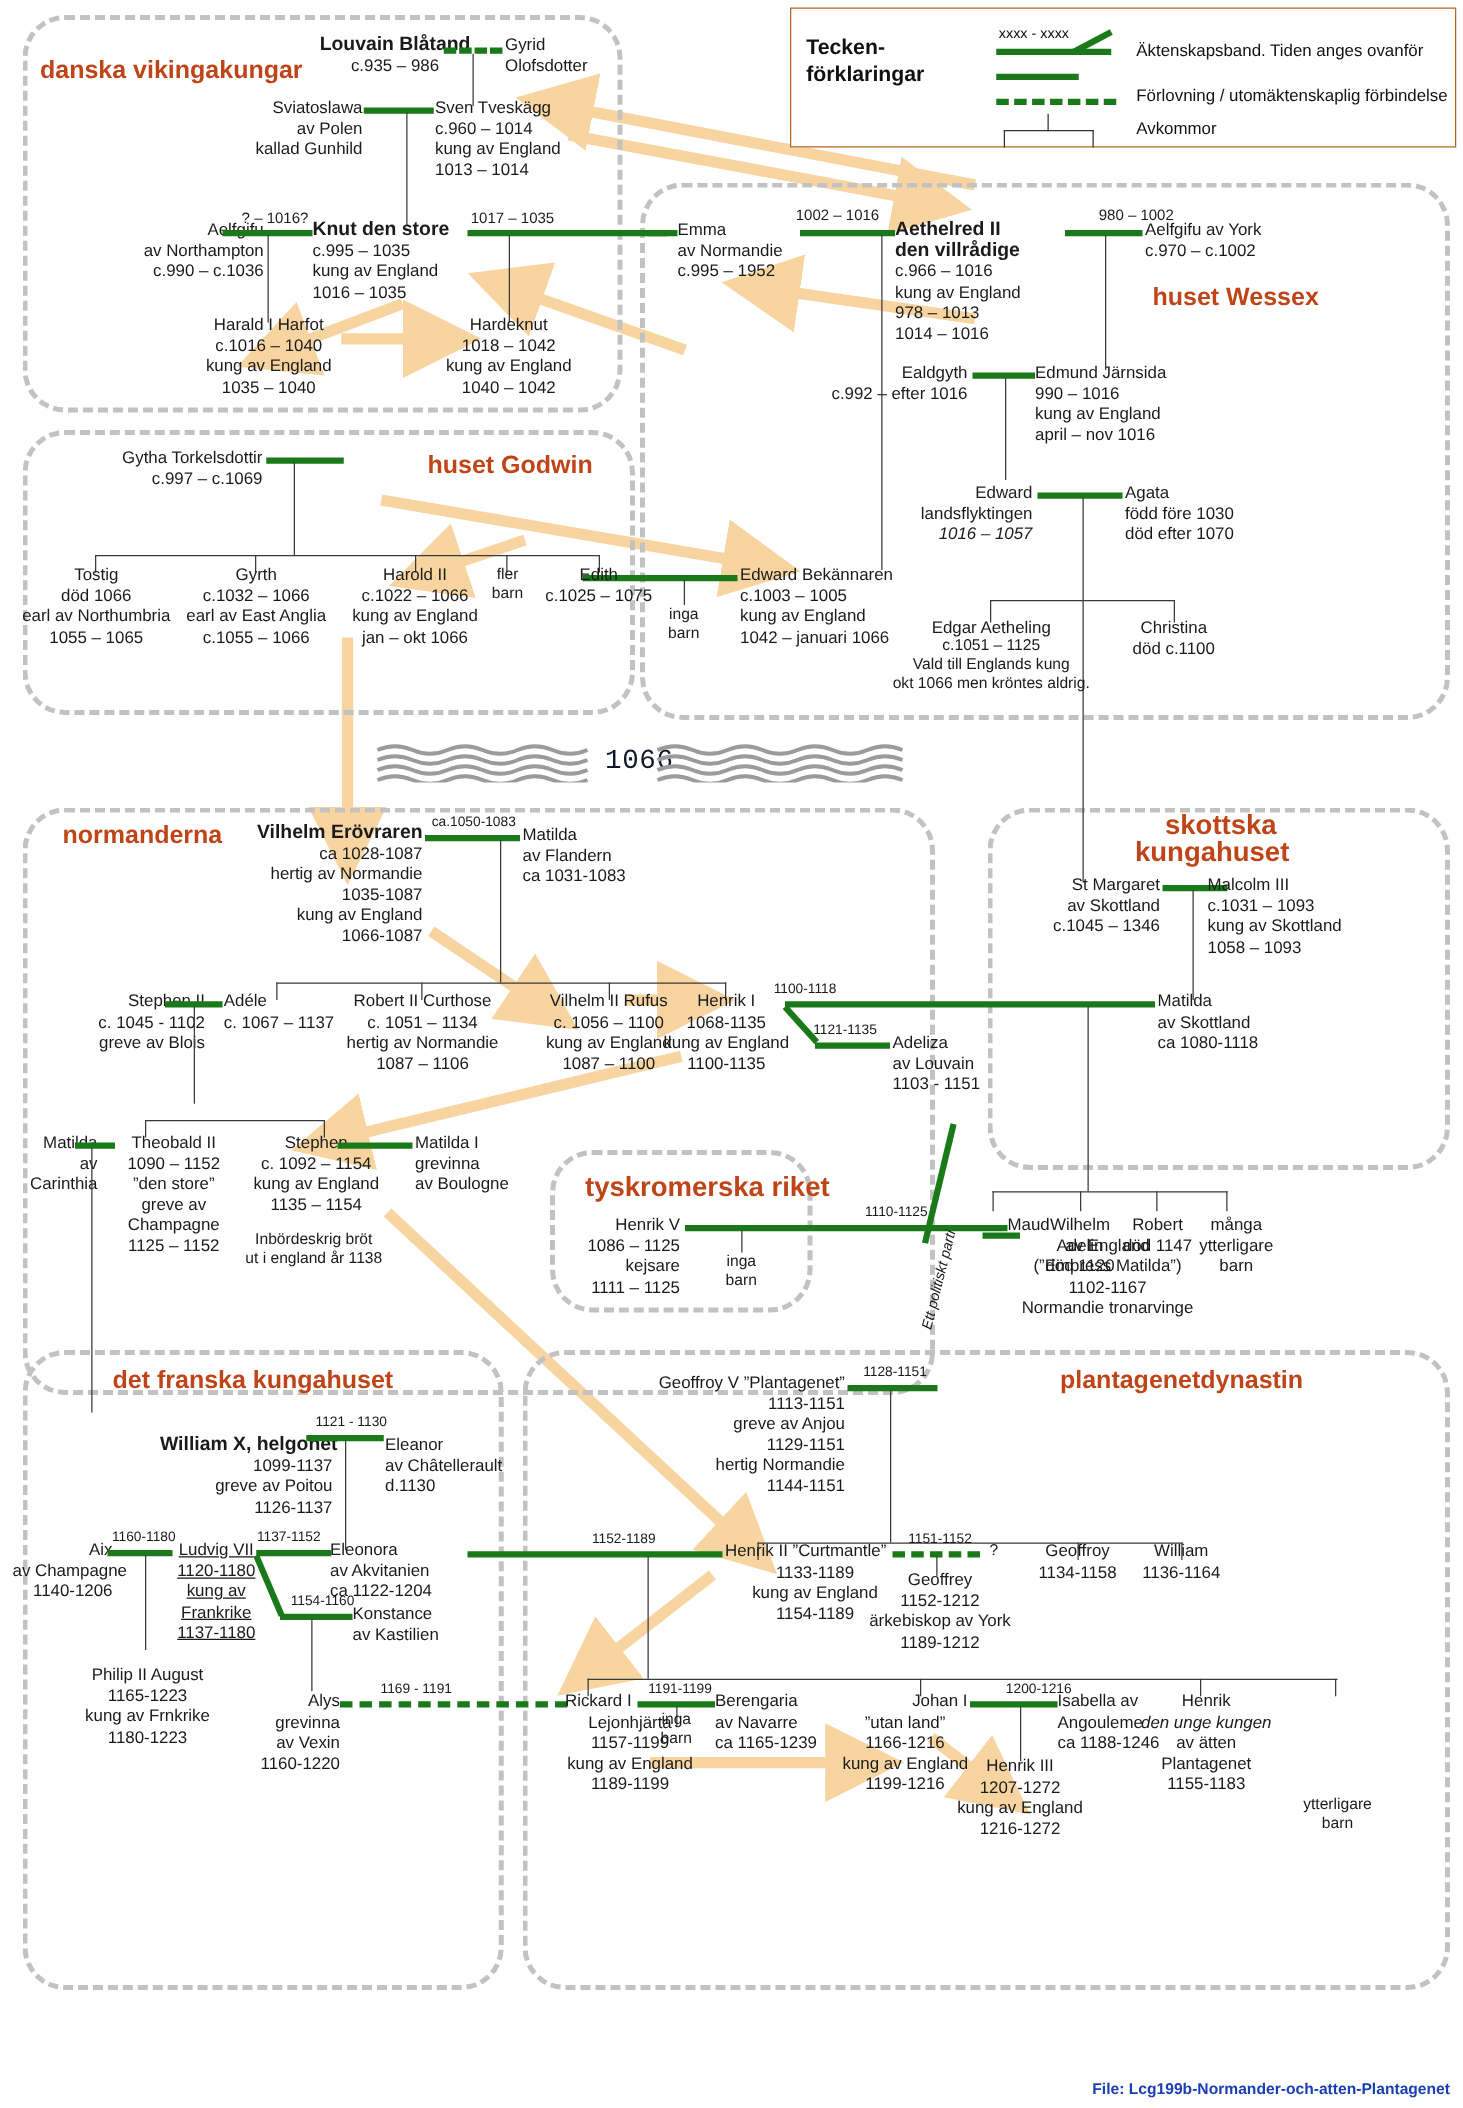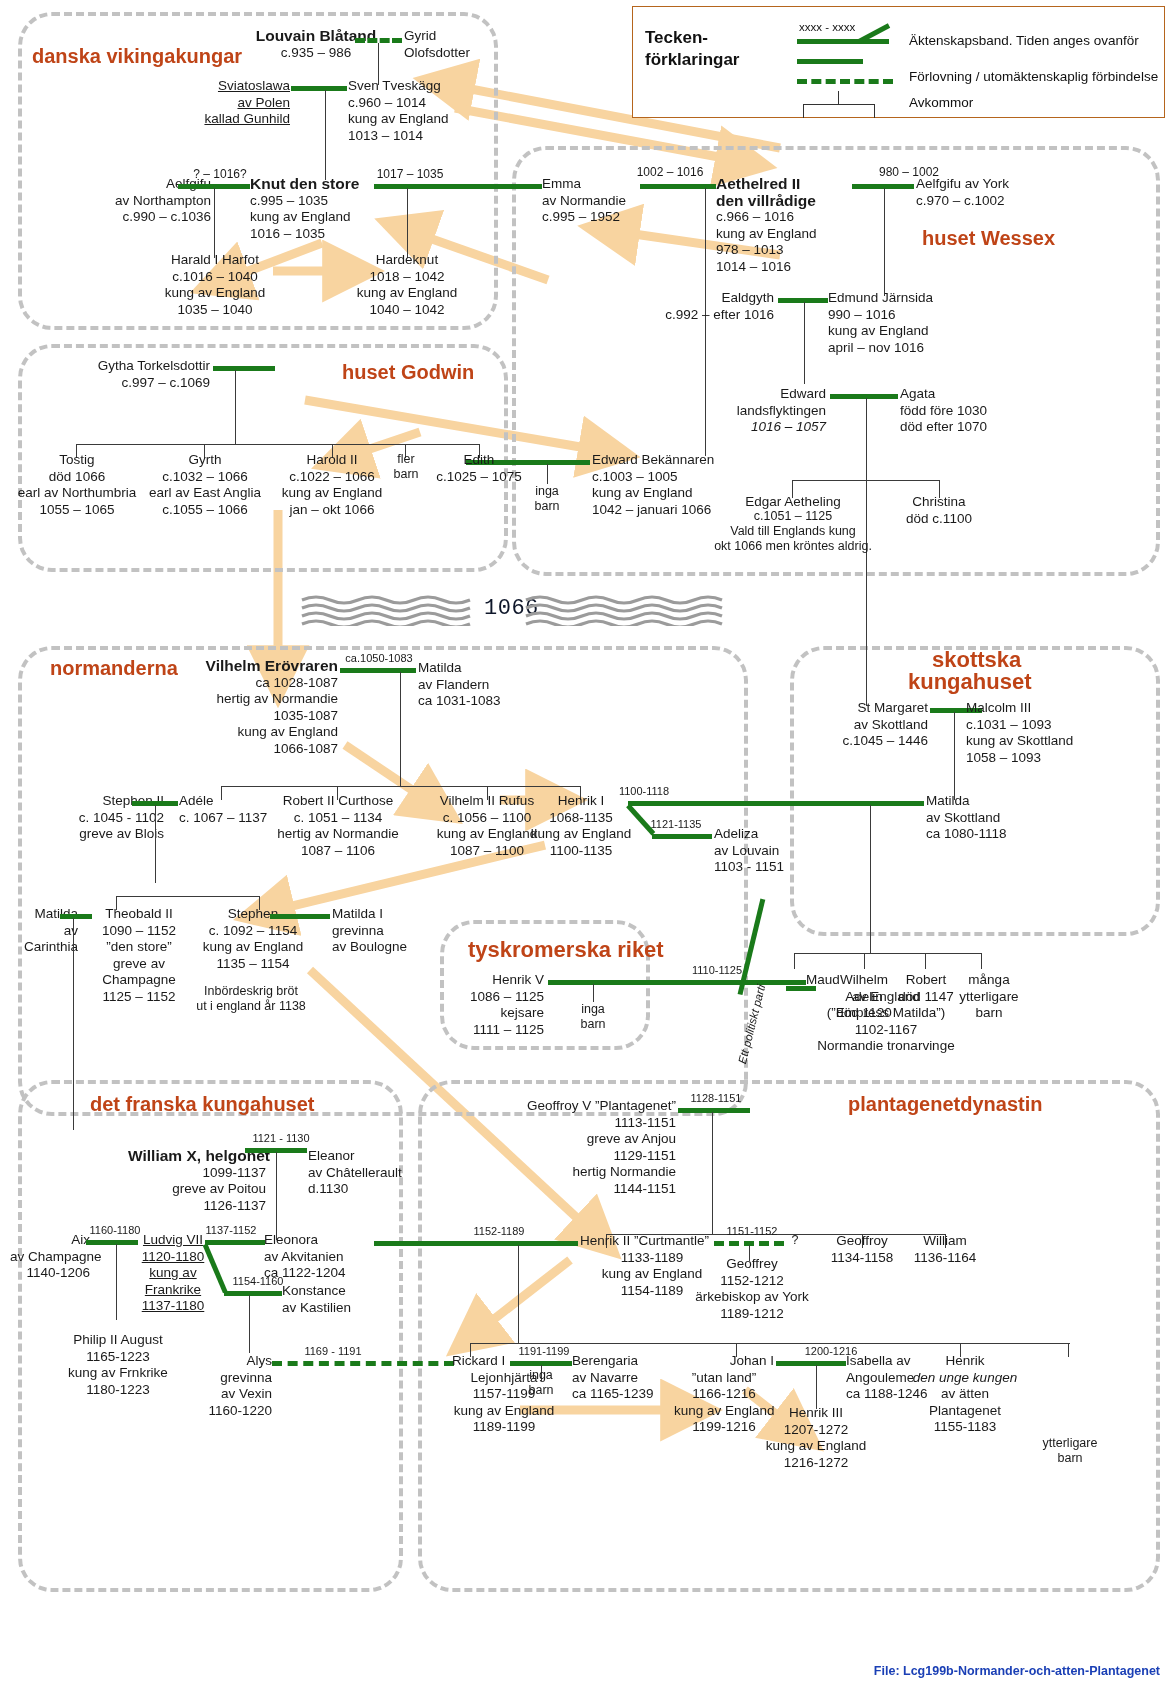--- a/index.html
+++ b/index.html
@@ -207,21 +207,21 @@
     <span class="nm">Louvain Blåtand</span>
     <span class="ln">c.935 – 986</span>
   </div>
   <div class="mdash" style="left:355px;top:38px;width:47px;"></div>
   <div class="person la" style="left:404px;top:28px;width:90px;">
     <span class="nm">Gyrid</span>
     <span class="ln">Olofsdotter</span>
   </div>
   <div class="v" style="left:378px;top:43px;height:42px;"></div>
 
-  <div class="person ra" style="left:170px;top:78px;width:120px;text-decoration:underline;">
+  <div class="person ra" style="left:170px;top:78px;width:120px;">
     <span class="nm">Sviatoslawa</span>
     <span class="ln">av Polen</span>
     <span class="ln">kallad Gunhild</span>
   </div>
   <div class="mbar" style="left:291px;top:86px;width:56px;"></div>
   <div class="person la" style="left:348px;top:78px;width:130px;">
     <span class="nm">Sven Tveskägg</span>
     <span class="ln">c.960 – 1014</span>
     <span class="ln">kung av England</span>
     <span class="ln">1013 – 1014</span>
@@ -459,21 +459,21 @@
   <div class="mbar" style="left:652px;top:834px;width:60px;"></div>
   <div class="person la" style="left:714px;top:826px;width:100px;">
     <span class="nm">Adeliza</span>
     <span class="ln">av Louvain</span>
     <span class="ln">1103 - 1151</span>
   </div>
 
   <div class="person ra" style="left:810px;top:700px;width:118px;">
     <span class="nm">St Margaret</span>
     <span class="ln">av Skottland</span>
-    <span class="ln">c.1045 – 1446</span>
+    <span class="ln">c.1045 – 1346</span>
   </div>
   <div class="mbar" style="left:930px;top:708px;width:52px;"></div>
   <div class="person la" style="left:966px;top:700px;width:128px;">
     <span class="nm">Malcolm III</span>
     <span class="ln">c.1031 – 1093</span>
     <span class="ln">kung av Skottland</span>
     <span class="ln">1058 – 1093</span>
   </div>
   <div class="v" style="left:954px;top:712px;height:88px;"></div>
   <div class="person la" style="left:926px;top:793px;width:110px;">

